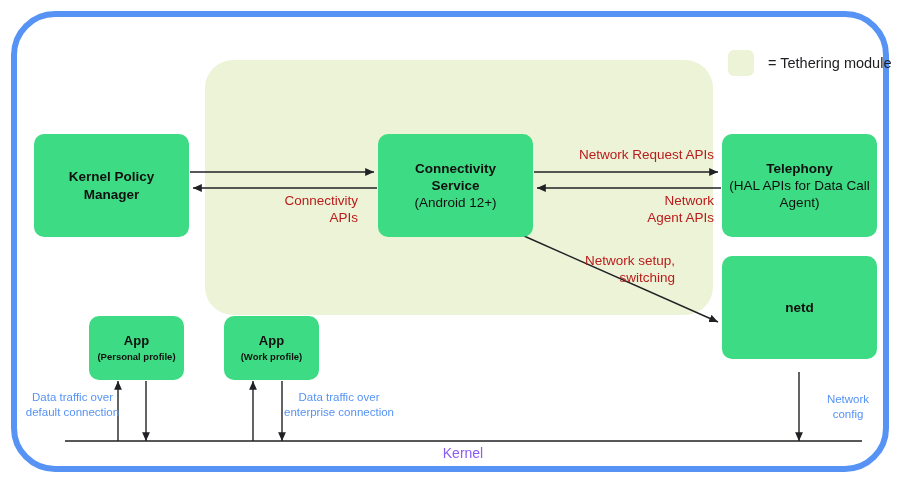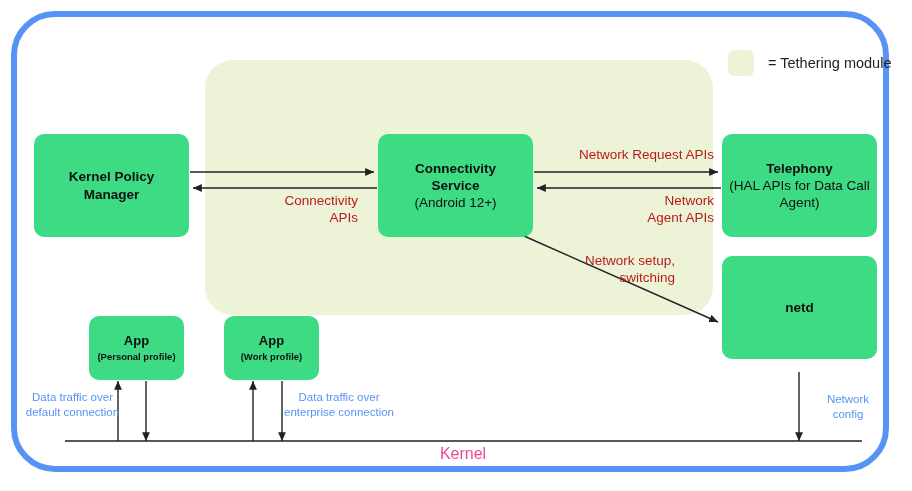--- a/index.html
+++ b/index.html
@@ -116,22 +116,22 @@
   .blue-label {
     position: absolute;
     font-size: 11.5px;
     color: #5693f5;
     line-height: 1.32;
     text-align: center;
     white-space: pre-line;
   }
   .kernel-label {
     position: absolute;
-    font-size: 16px;
-    color: #ec4899;
+    font-size: 14px;
+    color: #8b5cf6;
     text-align: center;
     width: 160px;
   }
 
   #lbl-net-request { left: 556px; top: 146px; width: 158px; }
   #lbl-net-agent   { left: 556px; top: 192px; width: 158px; }
   #lbl-conn-apis   { left: 200px; top: 192px; width: 158px; }
   #lbl-net-setup   { left: 505px; top: 252px; width: 170px; }
 
   #lbl-default-conn   { left: 20px;  top: 390px; width: 105px; }

